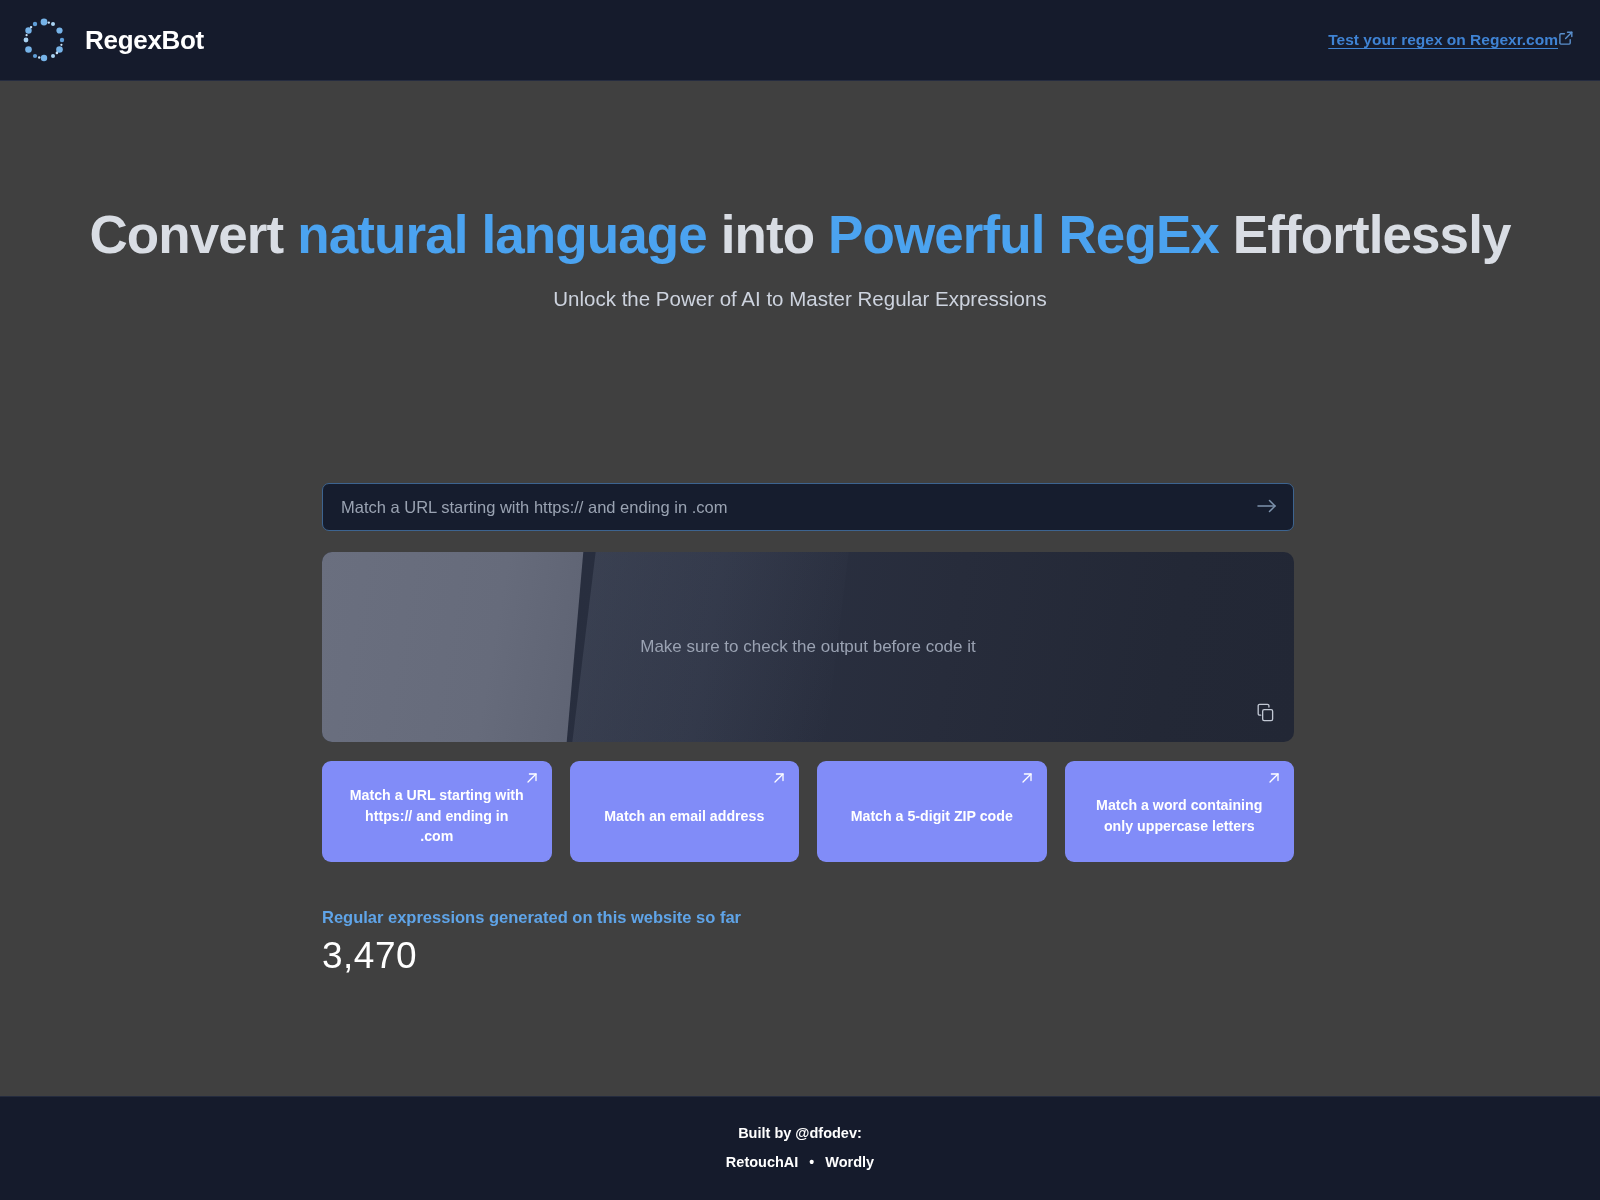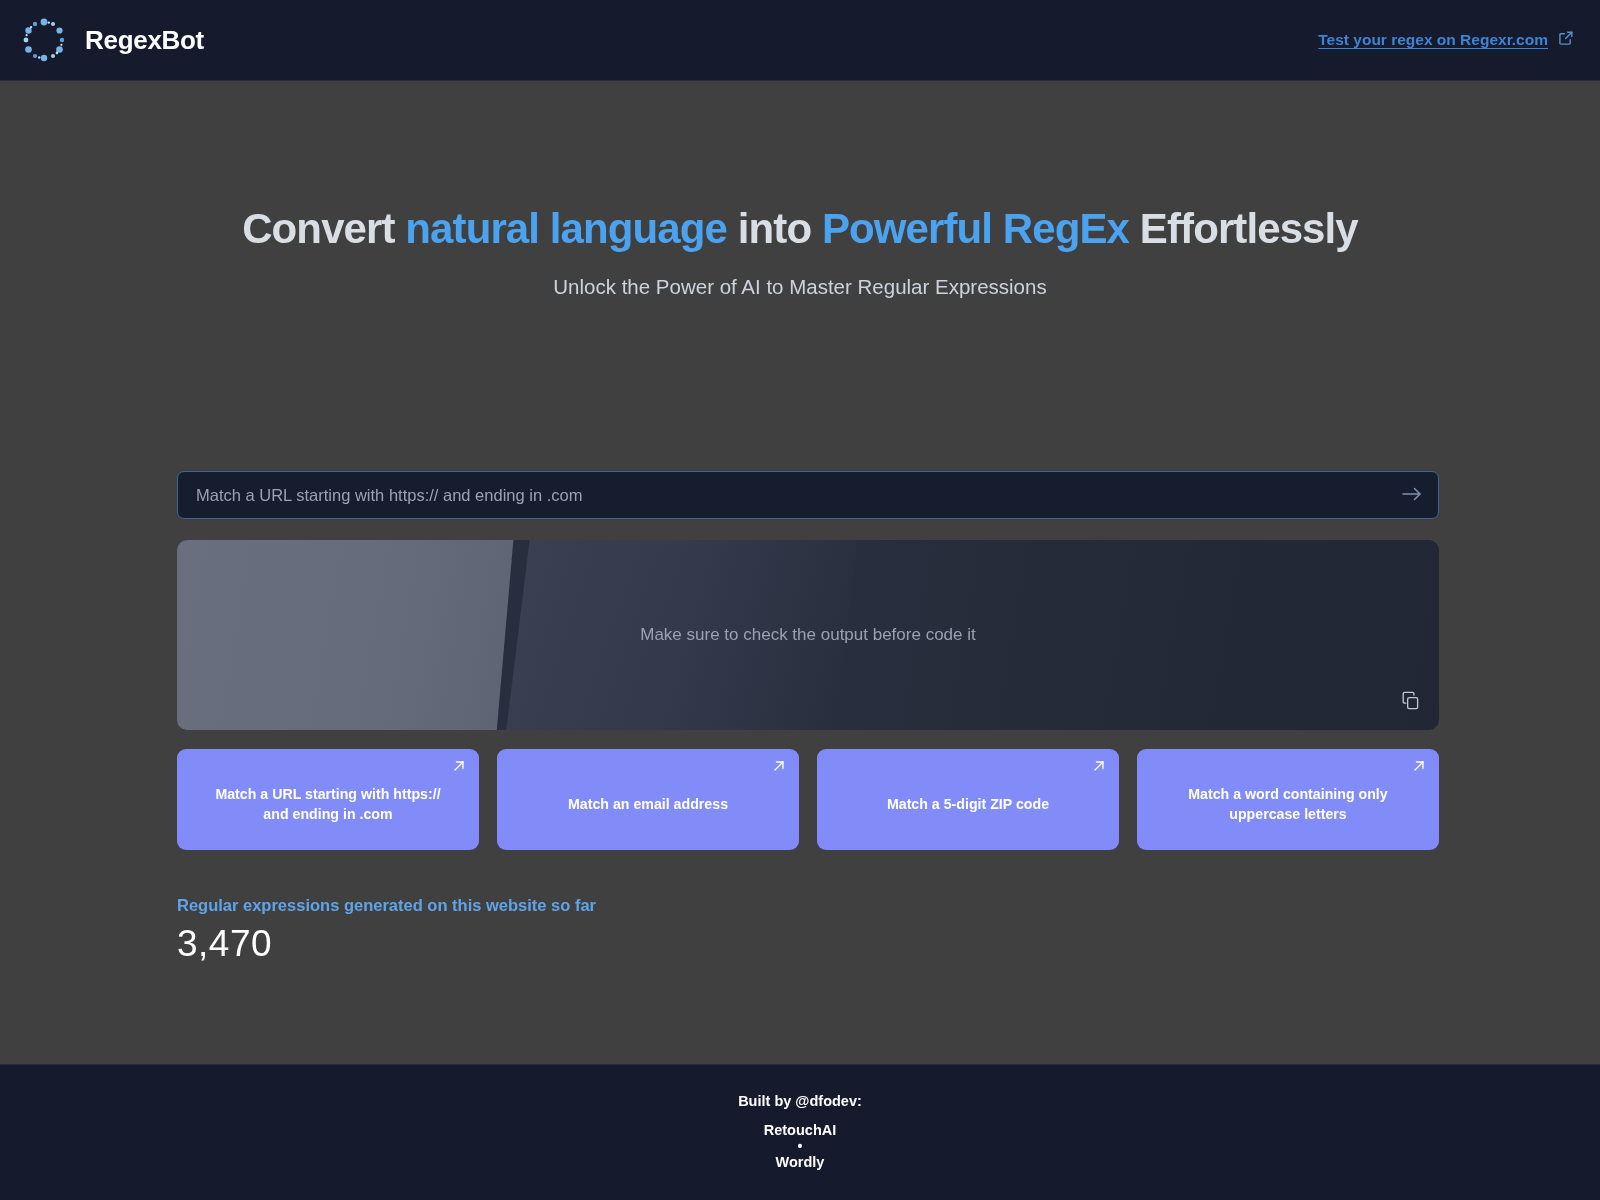--- a/index.html
+++ b/index.html
@@ -50,61 +50,60 @@
   .brand-name {
     font-size: 26px;
     font-weight: bold;
     color: #ffffff;
     letter-spacing: -0.3px;
   }
 
   .header-link {
     display: flex;
     align-items: center;
-    gap: 10px;
     color: #3f83d4;
     font-size: 15.5px;
     font-weight: bold;
     text-decoration: underline;
     text-underline-offset: 3px;
     cursor: pointer;
   }
   .ext-icon { display: block; }
 
   
   .main {
     flex: 1 1 auto;
     display: flex;
     flex-direction: column;
     align-items: center;
     position: relative;
   }
 
   .headline {
     margin-top: 125px;
-    font-size: 42px;
+    font-size: 53px;
     font-weight: bold;
     line-height: 1.08;
     color: #d9dde4;
     letter-spacing: -0.9px;
     white-space: nowrap;
   }
   .headline .hl-accent { color: #4ba3f0; }
 
   .subtitle {
     margin-top: 24px;
     font-size: 20.5px;
     color: #cdd3de;
     font-weight: normal;
     text-align: left;
   }
 
   
   .converter {
-    width: 1262px;
+    width: 972px;
     margin-top: 172px;
     display: flex;
     flex-direction: column;
     margin-left: 16px;
   }
 
   .input-row {
     position: relative;
     height: 48px;
     border: 1px solid #3d6490;
@@ -261,21 +260,21 @@
     font-weight: bold;
   }
   .footer-line2 {
     margin-top: 13px;
     font-size: 14.5px;
     font-weight: bold;
     color: #ffffff;
     display: flex;
     align-items: center;
     justify-content: center;
-    flex-direction: column;
+    gap: 11px;
   }
   .footer-line2 a { color: #ffffff; text-decoration: none; cursor: pointer; }
   .footer-dot { color: #ffffff; font-size: 14px; }
 </style>
 </head>
 <body>
 
 <div class="page">
 
   <div class="header">

